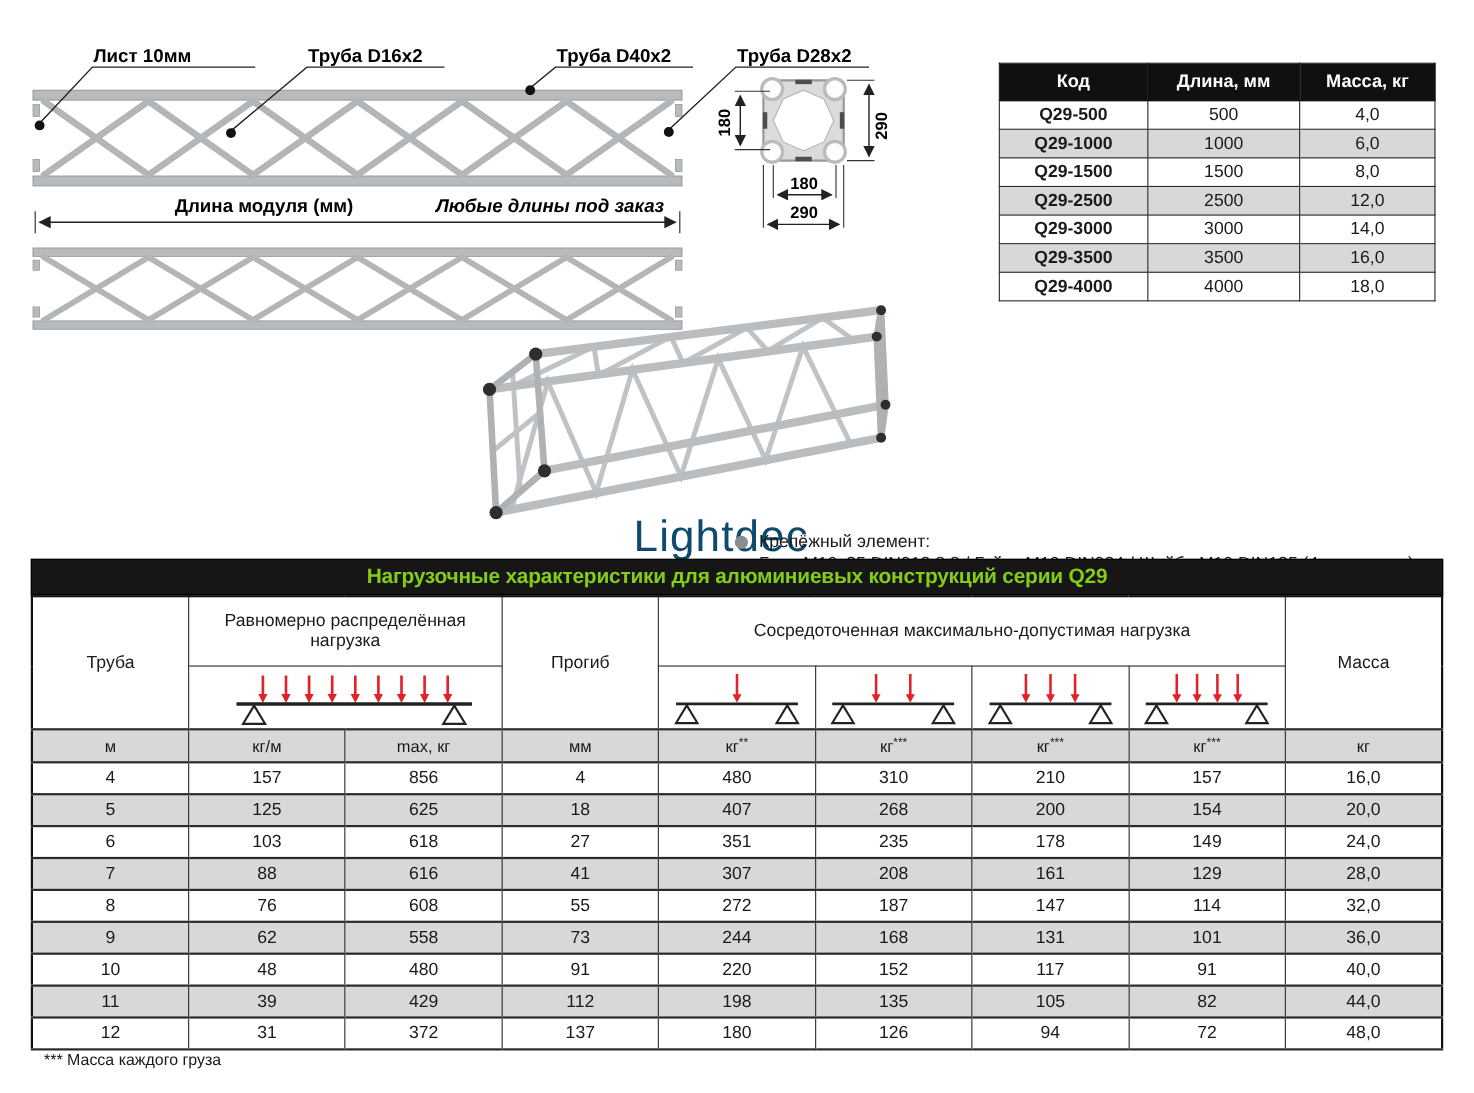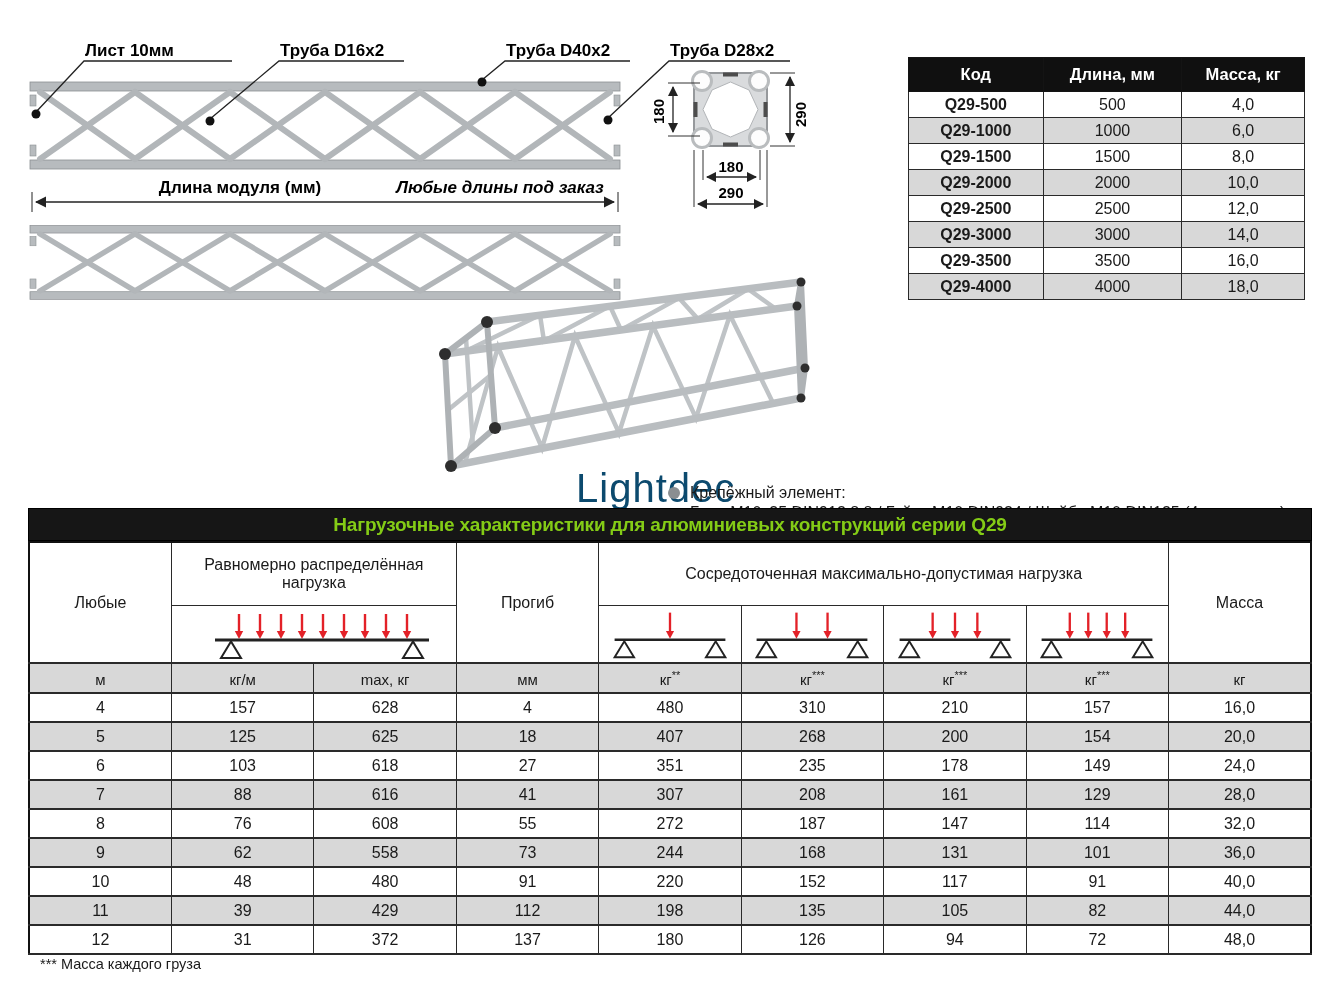--- a/index.html
+++ b/index.html
@@ -214,25 +214,20 @@
           <td>Q29-1000</td>
           <td>1000</td>
           <td>6,0</td>
         </tr>
         <tr>
           <td>Q29-1500</td>
           <td>1500</td>
           <td>8,0</td>
         </tr>
         <tr>
-          <td>Q29-2000</td>
-          <td>2000</td>
-          <td>10,0</td>
-        </tr>
-        <tr>
           <td>Q29-2500</td>
           <td>2500</td>
           <td>12,0</td>
         </tr>
         <tr>
           <td>Q29-3000</td>
           <td>3000</td>
           <td>14,0</td>
         </tr>
         <tr>
@@ -258,21 +253,21 @@
         <col>
         <col>
         <col>
         <col>
         <col>
         <col>
         <col>
     </colgroup>
     <thead>
       <tr class="group-row">
-        <th rowspan="2">Любые</th>
+        <th rowspan="2">Труба</th>
         <th colspan="2">Равномерно распределённая нагрузка</th>
         <th rowspan="2">Прогиб</th>
         <th colspan="4">Сосредоточенная максимально-допустимая нагрузка</th>
         <th rowspan="2">Масса</th>
       </tr>
       <tr class="diagram-row">
         <td colspan="2">
           <svg class="dg" width="265" height="56" viewBox="0 0 265 56">
             <g stroke="#e32128" stroke-width="2.4">
               <line x1="58" y1="8" x2="58" y2="26"></line>
@@ -371,21 +366,21 @@
         <td><span>кг</span><sup>***</sup></td>
         <td><span>кг</span><sup>***</sup></td>
         <td><span>кг</span><sup>***</sup></td>
         <td><span>кг</span><sup></sup></td>
       </tr>
     </thead>
     <tbody>
         <tr>
           <td>4</td>
           <td>157</td>
-          <td>628</td>
+          <td>856</td>
           <td>4</td>
           <td>480</td>
           <td>310</td>
           <td>210</td>
           <td>157</td>
           <td>16,0</td>
         </tr>
         <tr>
           <td>5</td>
           <td>125</td>

